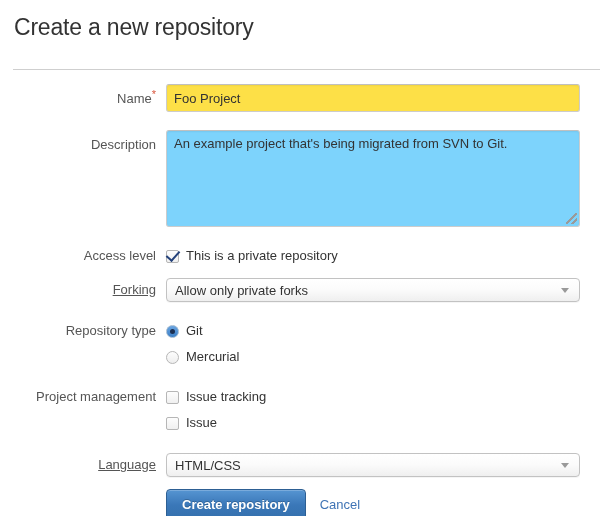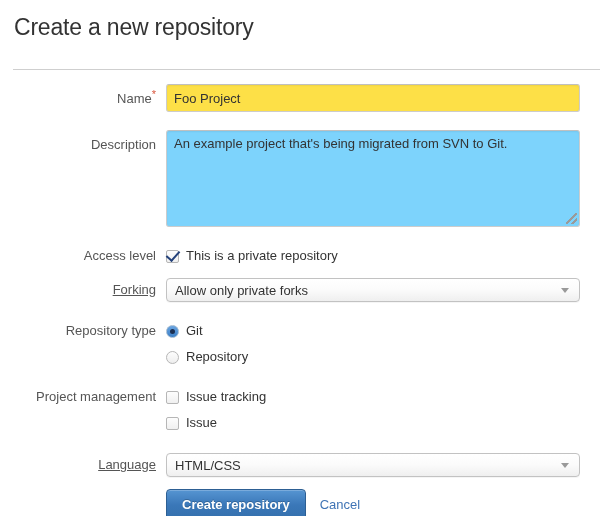--- a/index.html
+++ b/index.html
@@ -330,21 +330,21 @@
 
     <div class="form-row row-repotype">
       <div class="form-label label-offset-choice">Repository type</div>
       <div class="form-field">
         <div class="choice">
           <span class="rb selected"></span>
           <span class="choice-label">Git</span>
         </div>
         <div class="choice">
           <span class="rb"></span>
-          <span class="choice-label">Repository</span>
+          <span class="choice-label">Mercurial</span>
         </div>
       </div>
     </div>
 
     <div class="form-row row-projectmgmt">
       <div class="form-label label-offset-choice">Project management</div>
       <div class="form-field">
         <div class="choice">
           <span class="cb"></span>
           <span class="choice-label">Issue tracking</span>

